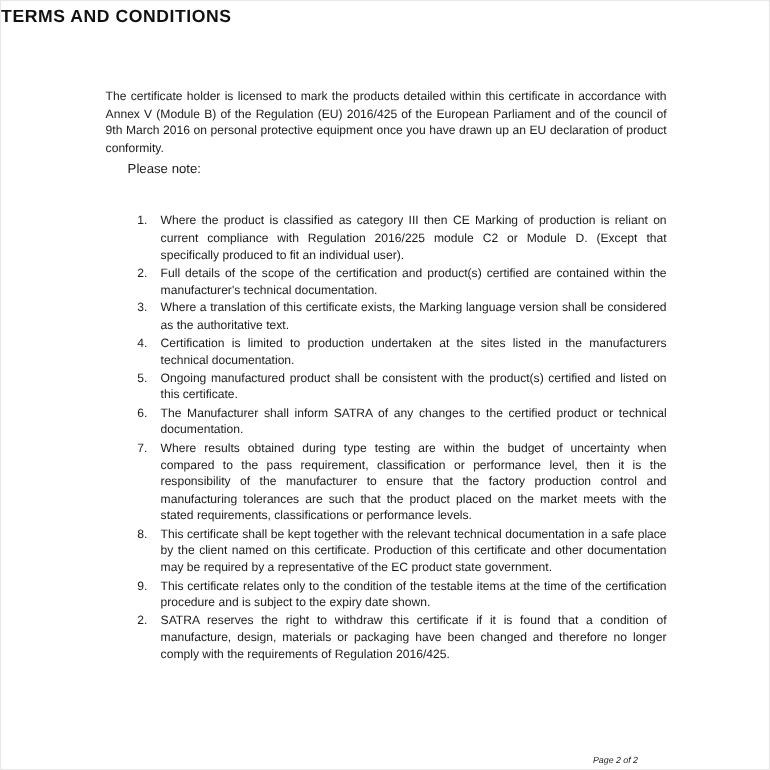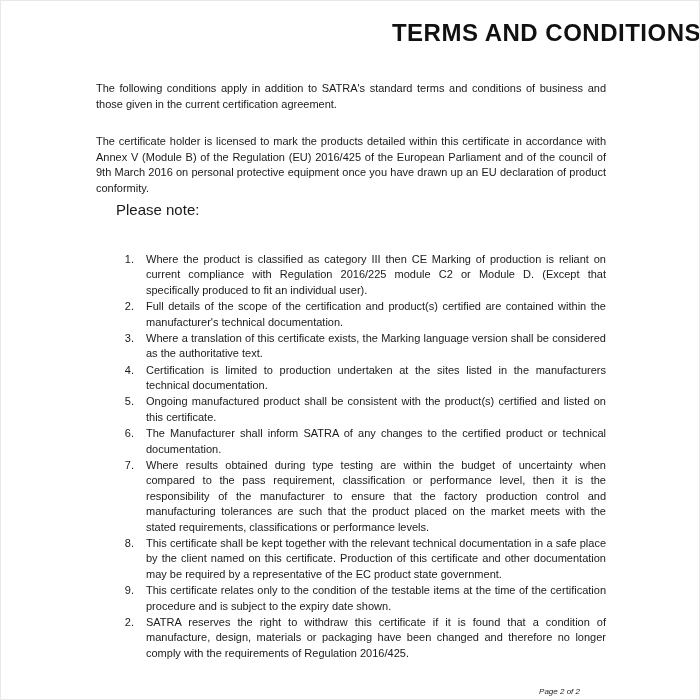--- a/index.html
+++ b/index.html
@@ -19,23 +19,23 @@
   }
   .page {
     position: absolute;
     top: 0;
     left: 0;
     width: 700px;
     height: 700px;
   }
   .doc-title {
     margin: 0;
-    padding-top: 18px;
-    text-align: right;
-    font-size: 24px;
+    padding-top: 6px;
+    text-align: left;
+    font-size: 16px;
     font-weight: bold;
     letter-spacing: 0.5px;
     color: #111;
   }
   .content {
     position: absolute;
     top: 80px;
     left: 95px;
     width: 510px;
   }
@@ -43,21 +43,21 @@
     margin: 0 0 22px 0;
     font-size: 11px;
     line-height: 1.42;
     text-align: justify;
   }
   .para.second {
     margin-bottom: 2px;
   }
   .note {
     margin: 0 0 32px 0;
-    font-size: 15px;
+    font-size: 12px;
     line-height: 1.42;
     text-align: left;
     padding-left: 20px;
   }
   .conditions {
     list-style: none;
     margin: 0;
     padding: 0 0 0 14px;
   }
   .cond {
@@ -90,21 +90,20 @@
 </style>
 </head>
 <body>
 
 <div class="page">
 
   <h1 class="doc-title">TERMS AND CONDITIONS</h1>
 
   <div class="content">
 
-    <p class="para">The following conditions apply in addition to SATRA's standard terms and conditions of business and those given in the current certification agreement.</p>
 
     <p class="para second">The certificate holder is licensed to mark the products detailed within this certificate in accordance with Annex V (Module B) of the Regulation (EU) 2016/425 of the European Parliament and of the council of 9th March 2016 on personal protective equipment once you have drawn up an EU declaration of product conformity.</p>
 
     <p class="note">Please note:</p>
 
     <ol class="conditions">
       <li class="cond">
         <span class="num">1.</span>
         <span class="txt">Where the product is classified as category III then CE Marking of production is reliant on current compliance with Regulation 2016/225 module C2 or Module D. (Except that specifically produced to fit an individual user).</span>
       </li>

